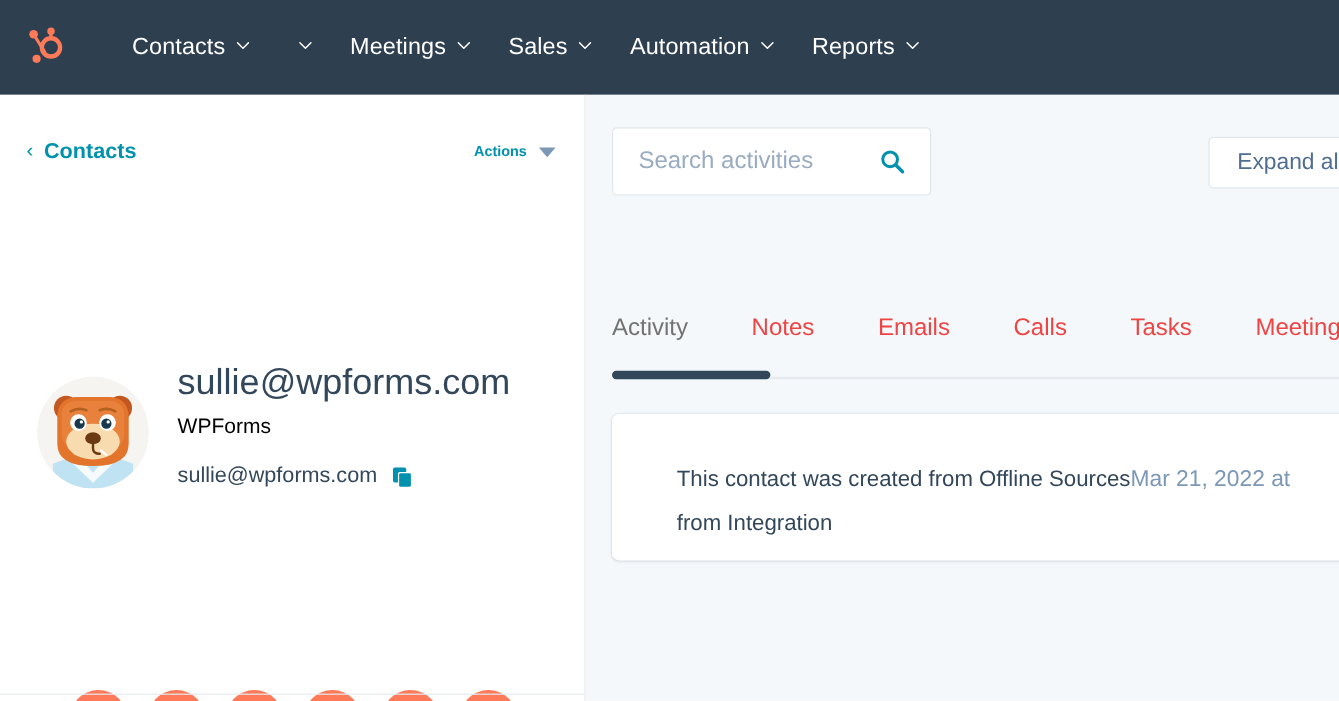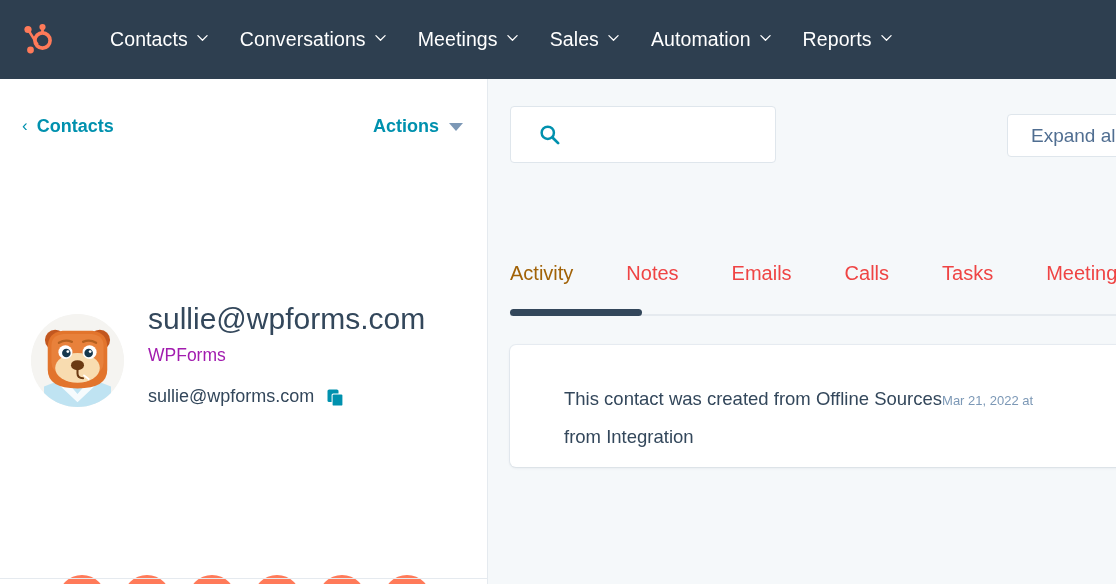--- a/index.html
+++ b/index.html
@@ -71,21 +71,21 @@
   }
   #breadcrumb .chev {
     font-size: 17px; margin-right: 9px;
     font-weight: 400; line-height: 1;
     position: relative; top: -1px;
   }
   #actions-btn {
     margin-left: auto;
     display: flex; align-items: center;
     color: #0091ae;
-    font-size: 18px; font-weight: 600;
+    font-size: 12px; font-weight: 600;
     cursor: pointer;
   }
   #actions-btn .tri {
     margin-left: 10px;
     width: 0; height: 0;
     border-left: 7px solid transparent;
     border-right: 7px solid transparent;
     border-top: 8px solid #7c98b6;
     position: relative; top: 1px;
   }
@@ -117,21 +117,21 @@
     font-size: 30px;
     line-height: 42px;
     color: #33475b;
     width: 285px;
     word-break: break-all;
     font-weight: 400;
   }
   #company-name {
     margin-top: 3px;
     font-size: 17.5px;
-    color: #a21caf;
+    color: #000000;
     line-height: 24px;
   }
   #email-row {
     margin-top: 18px;
     display: flex; align-items: center;
     font-size: 18px;
     color: #33475b;
     line-height: 22px;
   }
   #copy-icon {
@@ -231,21 +231,21 @@
   }
   .tab {
     font-size: 20px;
     color: #ef4444;
     padding: 5px 0 0 0;
     margin-right: 53px;
     cursor: pointer;
     white-space: nowrap;
     position: relative;
   }
-  .tab.active { color: #a16207; }
+  .tab.active { color: #737373; }
   #tab-underline-track {
     position: absolute;
     left: 22px; top: 57px;
     width: 606px; height: 2px;
     background: #e5eaef;
   }
   #tab-underline {
     position: absolute;
     left: 22px; top: 52px;
     width: 132px; height: 7px;
@@ -287,21 +287,21 @@
     border-radius: 6px;
     box-shadow: 0 1px 3px rgba(51,71,91,.10), 0 0 0 1px rgba(223,230,236,.55);
     padding: 36px 0 0 54px;
   }
   .activity-line {
     font-size: 18.5px;
     line-height: 36px;
     color: #33475b;
     white-space: nowrap;
   }
-  .activity-ts { color: #7c98b6; font-size: 13px; }
+  .activity-ts { color: #7c98b6; font-size: 19px; }
 </style>
 </head>
 <body>
 
 <div id="topnav">
   <div class="logo-wrap">
     <span>
       <svg width="40" height="40" viewBox="0 0 40 40" aria-hidden="true">
         <circle cx="26.5" cy="22.5" r="7.6" fill="none" stroke="#ff7a59" stroke-width="3.6"></circle>
         <circle cx="12" cy="11.5" r="3.6" fill="#ff7a59"></circle>
@@ -315,21 +315,20 @@
   <div class="nav-items">
     <div class="nav-item">
       <span>Contacts</span>
       <span class="nav-caret">
         <svg width="11" height="11" viewBox="0 0 12 12">
             <path d="M1 4l5 5 5-5" fill="none" stroke="#ffffff" stroke-width="1.4" stroke-linecap="round" stroke-linejoin="round"></path>
           </svg>
       </span>
     </div>
     <div class="nav-item">
-      <span>Conversations</span>
       <span class="nav-caret">
         <svg width="11" height="11" viewBox="0 0 12 12">
             <path d="M1 4l5 5 5-5" fill="none" stroke="#ffffff" stroke-width="1.4" stroke-linecap="round" stroke-linejoin="round"></path>
           </svg>
       </span>
     </div>
     <div class="nav-item">
       <span>Meetings</span>
       <span class="nav-caret">
         <svg width="11" height="11" viewBox="0 0 12 12">
@@ -449,20 +448,21 @@
     </button>
   </div>
 
   <div id="left-bottom-divider"></div>
 </div>
 
 <div id="right-panel">
 
   <div id="search-row">
     <div id="search-box">
+      <input id="search-input" type="text" placeholder="Search activities" style="">
       <span id="search-icon">
         <svg width="23" height="23" viewBox="0 0 24 24" aria-hidden="true">
           <circle cx="10.2" cy="10.2" r="6.4" fill="none" stroke="#0091ae" stroke-width="2.6"></circle>
           <path d="M15.1 15.1 21 21" stroke="#0091ae" stroke-width="2.9" stroke-linecap="round"></path>
         </svg>
       </span>
     </div>
     <div id="expand-all-btn">
       <span>Expand all</span>
     </div>

